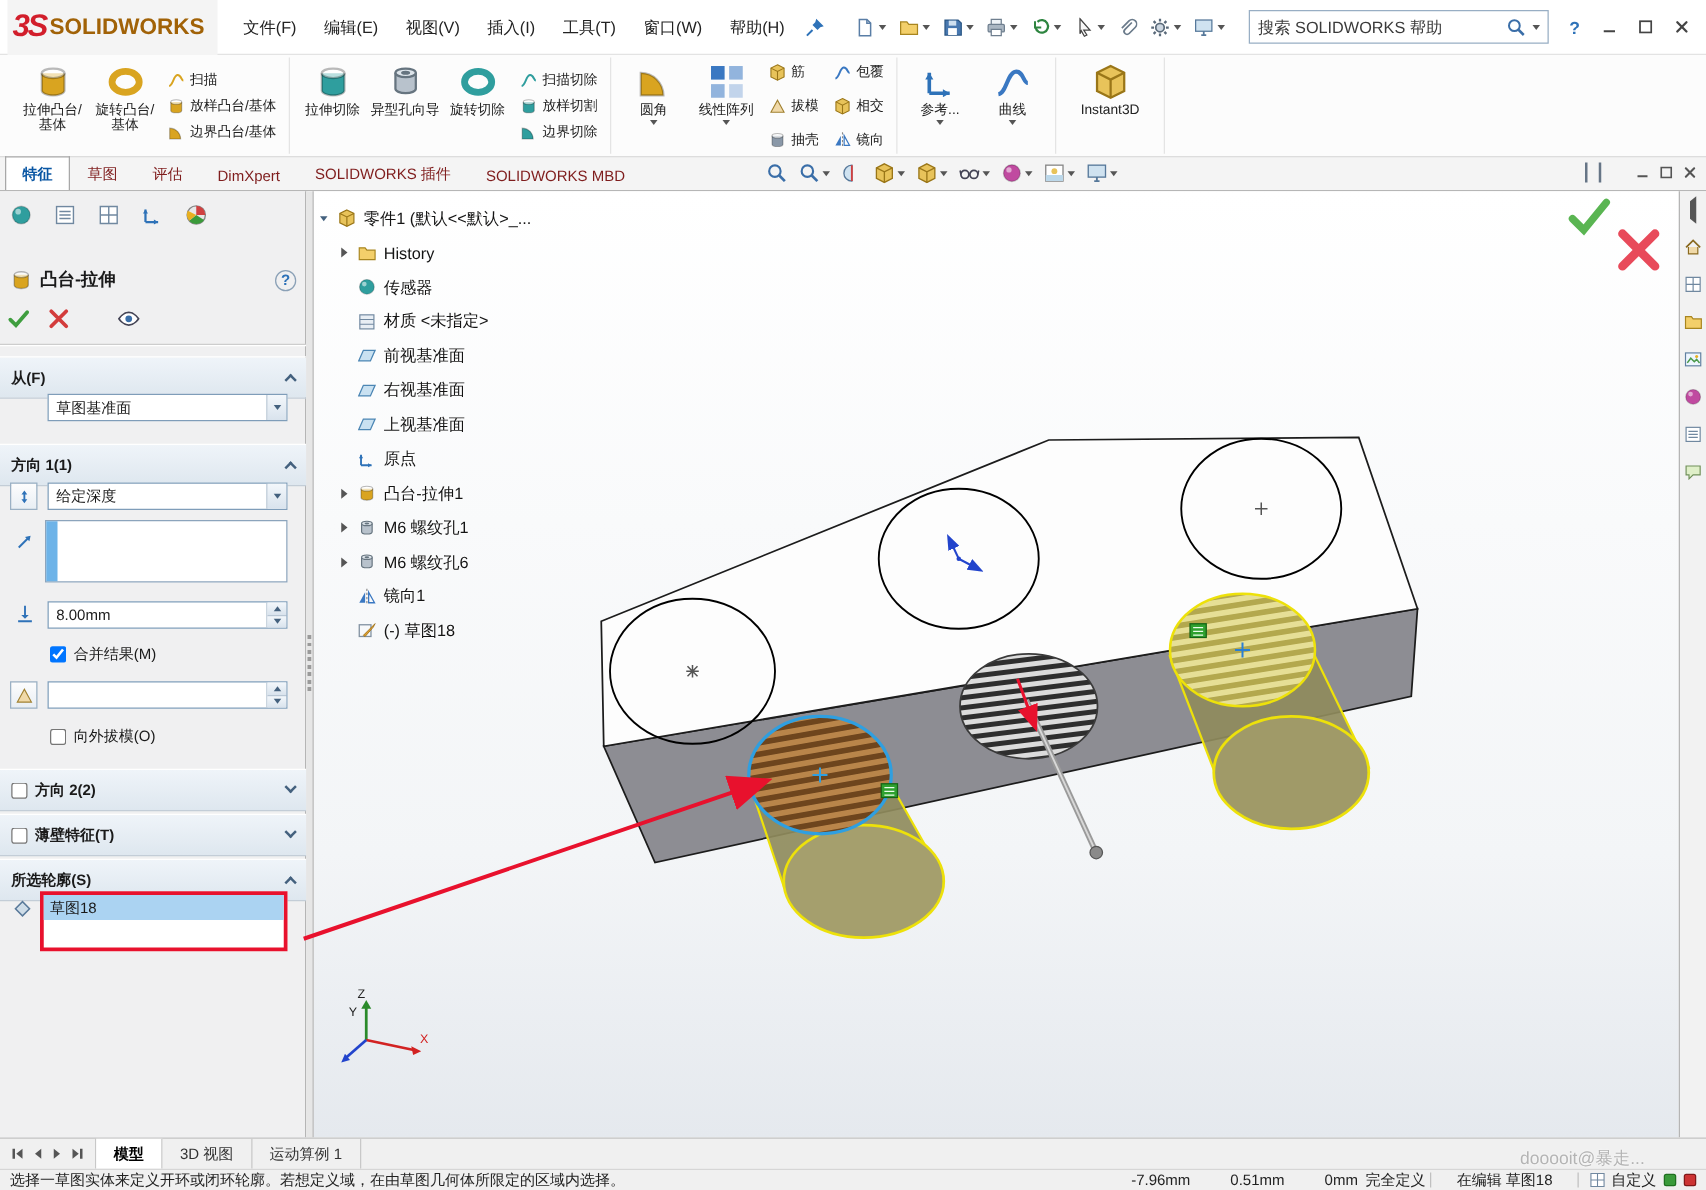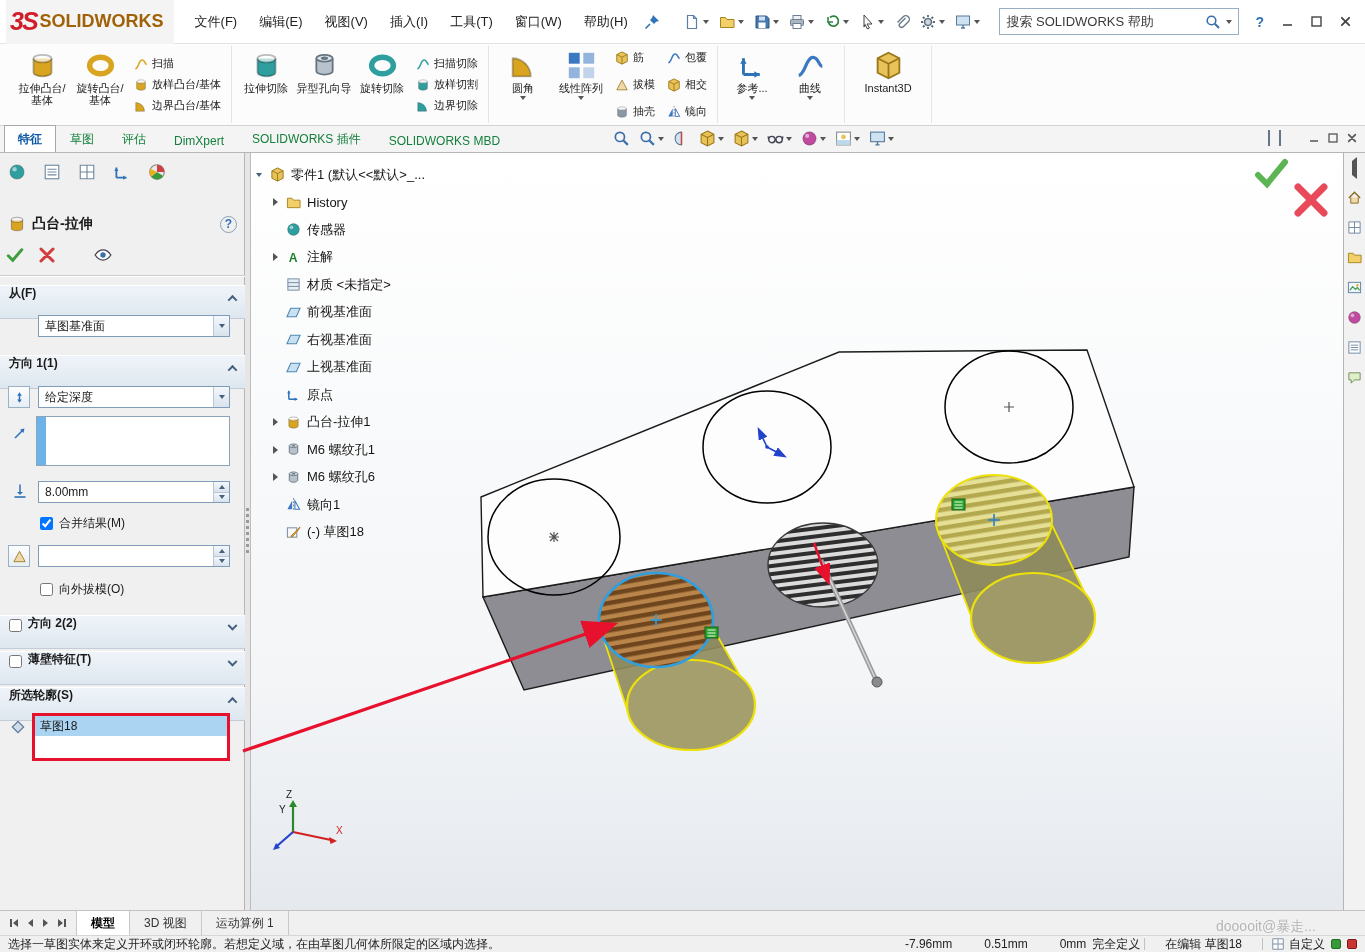--- a/index.html
+++ b/index.html
@@ -27,39 +27,39 @@
 .rgroup{display:flex;align-items:stretch;padding:0 5px;border-right:1px solid #e4e4e4}
 .rbig{display:flex;flex-direction:column;align-items:center;width:58px;padding-top:5px;gap:2px}
 .rbig.wide{width:76px}
 .rbig .ricon32{width:29px;height:29px}
 .rlabel{font-size:11px;line-height:12px;text-align:center;color:#222}
 .rstack{display:flex;flex-direction:column;justify-content:center;gap:4px;padding:0 3px}
 .rstack.two{display:grid;grid-auto-flow:column;grid-template-rows:repeat(3,1fr);column-gap:8px;align-items:center}
 .rsmall{display:flex;align-items:center;gap:4px;font-size:11px;white-space:nowrap;padding:1px 2px;color:#222}
 
 .cmdtabs{position:relative;display:flex;align-items:flex-end;height:27px;background:#f4f4f4;border-bottom:1px solid #b6b6b6;padding-left:4px}
-.ctab{padding:5px 13px 4px;font-size:12px;color:#15803d;border:1px solid transparent;border-bottom:none}
+.ctab{padding:5px 13px 4px;font-size:12px;color:#7f1d1d;border:1px solid transparent;border-bottom:none}
 .ctab.active{background:#fff;border-color:#a8a8a8;color:#0b57a4;font-weight:bold}
 .hud{position:absolute;left:612px;top:3px;display:flex;align-items:center;gap:7px}
 .hudbtn{display:flex;align-items:center;gap:2px;padding:1px}
 .hudbtn svg{width:17px;height:17px}
 .tabctl{position:absolute;right:8px;top:5px;display:flex;align-items:center;gap:9px}
 .panetog{width:14px;height:11px;border:1px solid #667586;background:linear-gradient(90deg,#9fb4c8 0 50%,#fff 50%)}
 .panetog.r{background:linear-gradient(90deg,#fff 0 50%,#9fb4c8 50%)}
 
 .pm{position:absolute;left:0;top:153px;width:245px;height:757px;background:#f0f0f1;border-right:1px solid #b5b5b5}
 .pmtabs{position:absolute;top:10px;left:8px;display:flex;gap:17px;align-items:center}
 .pmtab svg{width:18px;height:18px}
 .pmtitle{position:absolute;top:58px;left:0;width:245px;height:26px;display:flex;align-items:center;gap:6px;padding:0 8px}
 .pmtitle .t{font-size:14px;font-weight:bold;color:#1a1a1a}
 .pmhelp{margin-left:auto;width:17px;height:17px;border:1px solid #8aa0b6;border-radius:50%;display:flex;align-items:center;justify-content:center;font-weight:bold;color:#2e72b8;font-size:12px}
 .pmactions{position:absolute;top:90px;left:6px;display:flex;align-items:center;gap:14px;height:24px}
 .pmactions svg{width:18px;height:18px}
 .pmdiv{position:absolute;left:0;width:245px;height:0;border-top:1px solid #cdcdcd;border-bottom:1px solid #fff}
-.pmhead{position:absolute;left:0;width:245px;height:24px;display:flex;align-items:flex-end;gap:6px;padding:16px 9px;font-weight:bold;font-size:12px;background:linear-gradient(#eff4f9,#dee7ef);border-top:1px solid #fff;border-bottom:1px solid #c3cdd7}
+.pmhead{position:absolute;left:0;width:245px;height:24px;display:flex;align-items:center;gap:6px;padding:16px 9px;font-weight:bold;font-size:12px;background:linear-gradient(#eff4f9,#dee7ef);border-top:1px solid #fff;border-bottom:1px solid #c3cdd7}
 .chev{margin-left:auto;width:7px;height:7px;border-left:2px solid #44617e;border-top:2px solid #44617e;transform:rotate(45deg) translate(1px,1px)}
 .chev.down{transform:rotate(225deg) translate(2px,2px)}
 .dd{position:absolute;display:flex;align-items:center;height:22px;background:#fff;border:1px solid #7f9db9;padding:0 0 0 6px;font-size:12px}
 .ddar{margin-left:auto;width:16px;align-self:stretch;display:flex;align-items:center;justify-content:center;background:linear-gradient(#f3f7fb,#d9e3ed);border-left:1px solid #b9c7d5}
 .spin{position:absolute;display:flex;align-items:center;height:22px;background:#fff;border:1px solid #7f9db9;padding-left:6px;font-size:12px}
 .spud{margin-left:auto;width:16px;align-self:stretch;display:flex;flex-direction:column;border-left:1px solid #b9c7d5}
 .spud button{flex:1;display:flex;align-items:center;justify-content:center;background:linear-gradient(#f3f7fb,#d9e3ed)}
 .spud button+button{border-top:1px solid #b9c7d5}
 .tri-up{width:0;height:0;border-left:3px solid transparent;border-right:3px solid transparent;border-bottom:4px solid #44617e}
 .tri-down{width:0;height:0;border-left:3px solid transparent;border-right:3px solid transparent;border-top:4px solid #44617e}
@@ -878,29 +878,20 @@
           <span>History</span>
         </div>
       <div class="trow child">
           <span class="tarr"></span>
           <svg class="tico teal">
             <use href="#i-ball"></use>
           </svg>
           <span>传感器</span>
         </div>
       <div class="trow child">
-          <span class="tarr">
-            <span class="tri-right"></span>
-          </span>
-          <svg class="tico">
-            <use href="#i-annot"></use>
-          </svg>
-          <span>注解</span>
-        </div>
-      <div class="trow child">
           <span class="tarr"></span>
           <svg class="tico">
             <use href="#i-material"></use>
           </svg>
           <span>材质 &lt;未指定&gt;</span>
         </div>
       <div class="trow child">
           <span class="tarr"></span>
           <svg class="tico">
             <use href="#i-plane"></use>

